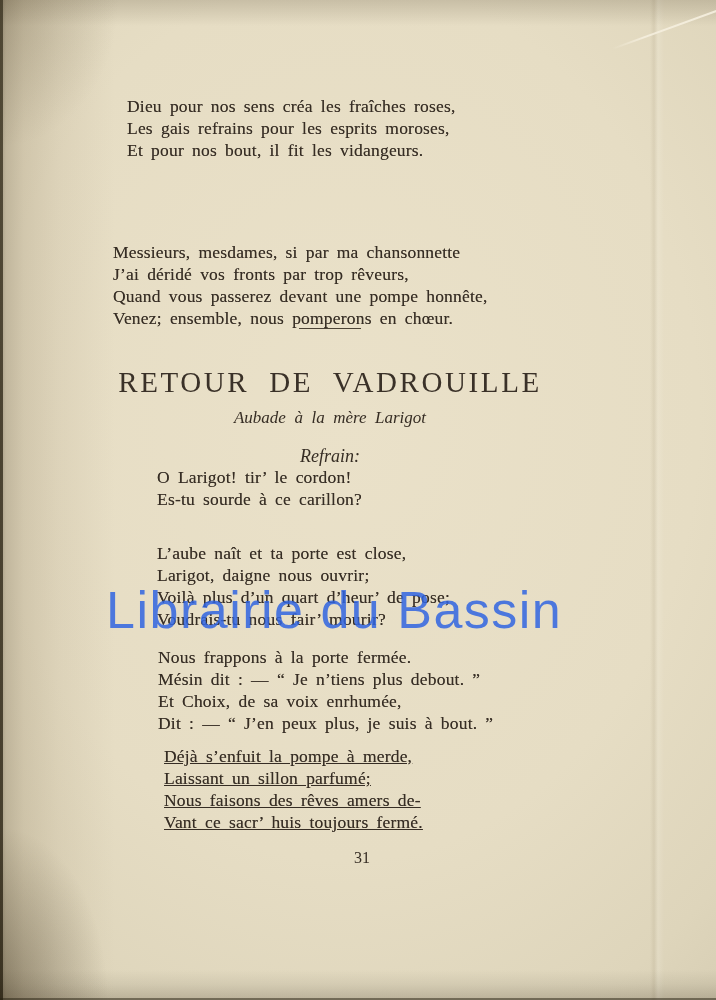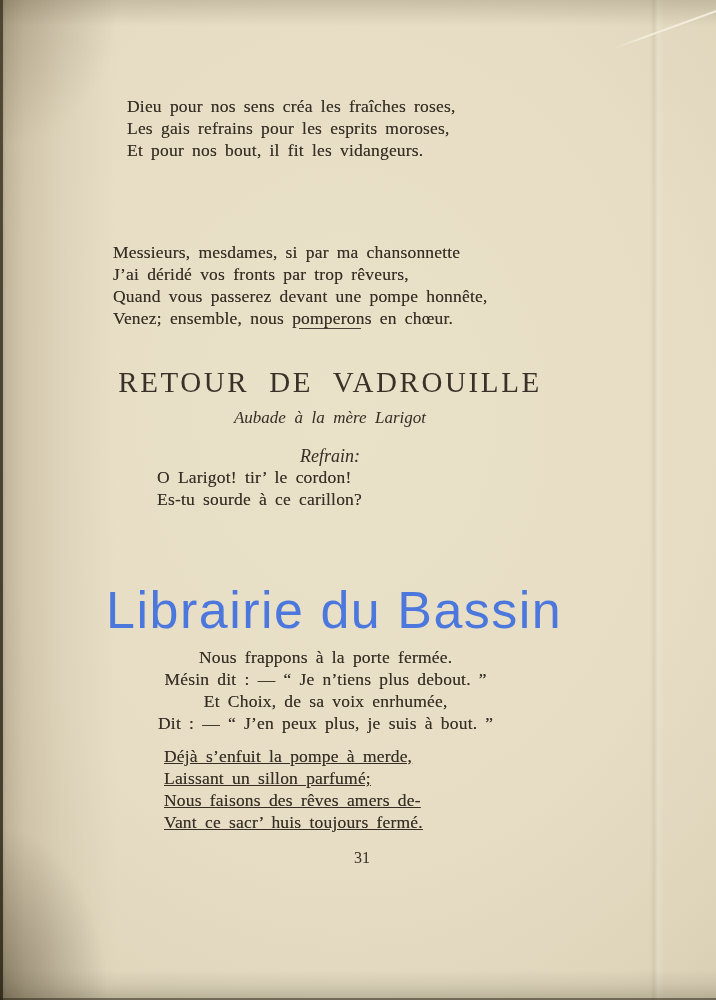--- a/index.html
+++ b/index.html
@@ -29,21 +29,21 @@
     position:absolute;left:612px;top:48px;width:114px;height:2px;
     background:linear-gradient(90deg, rgba(246,240,224,0), rgba(246,240,224,.85) 30%, rgba(246,240,224,.9));
     transform:rotate(-20deg);transform-origin:left center;border-radius:2px;
   }
   .content{position:absolute;left:0;top:0;width:660px;height:100%;}
   .stanza{position:absolute;font-size:17.5px;line-height:22px;letter-spacing:.2px;word-spacing:.2em;white-space:nowrap;}
   .s-a{top:95px;left:127px;}
   .s-b{top:201px;left:113px;margin-top:40px;}
   .s-c{top:466px;left:157px;}
   .s-d{top:542px;left:157px;}
-  .s-e{top:646px;left:158px;text-align:center;}
+  .s-e{top:646px;left:158px;}
   .s-f{top:745px;left:164px;text-decoration:underline;}
   .divider{position:absolute;top:328px;left:299px;width:62px;height:0;border-top:1.6px solid #4c4336;}
   .title{position:absolute;top:366px;left:0;width:660px;text-align:center;
          font-size:29px;letter-spacing:2.6px;word-spacing:.35em;color:#3a3128;}
   .subtitle{position:absolute;top:408px;left:0;width:660px;text-align:center;
             font-style:italic;font-size:17px;word-spacing:.25em;}
   .refrain-label{position:absolute;top:446px;left:0;width:660px;text-align:center;
                  font-style:italic;font-size:18px;}
   .folio{position:absolute;top:849px;left:0;width:660px;text-align:center;font-size:16px;margin-left:32px;}
   .line{text-shadow:0 0 .5px rgba(54,45,36,.55);}
@@ -82,20 +82,26 @@
 
     <div class="subtitle">Aubade à la mère Larigot</div>
 
     <div class="refrain-label">Refrain:</div>
 
     <div class="stanza s-c">
       <div class="line">O Larigot! tir’ le cordon!</div>
       <div class="line">Es-tu sourde à ce carillon?</div>
     </div>
 
+    <div class="stanza s-d">
+      <div class="line">L’aube naît et ta porte est close,</div>
+      <div class="line">Larigot, daigne nous ouvrir;</div>
+      <div class="line">Voilà plus d’un quart d’heur’ de pose;</div>
+      <div class="line">Voudrais-tu nous fair’ mourir?</div>
+    </div>
 
     <div class="stanza s-e">
       <div class="line">Nous frappons à la porte fermée.</div>
       <div class="line">Mésin dit : — “ Je n’tiens plus debout. ”</div>
       <div class="line">Et Choix, de sa voix enrhumée,</div>
       <div class="line">Dit : — “ J’en peux plus, je suis à bout. ”</div>
     </div>
 
     <div class="stanza s-f">
       <div class="line">Déjà s’enfuit la pompe à merde,</div>

